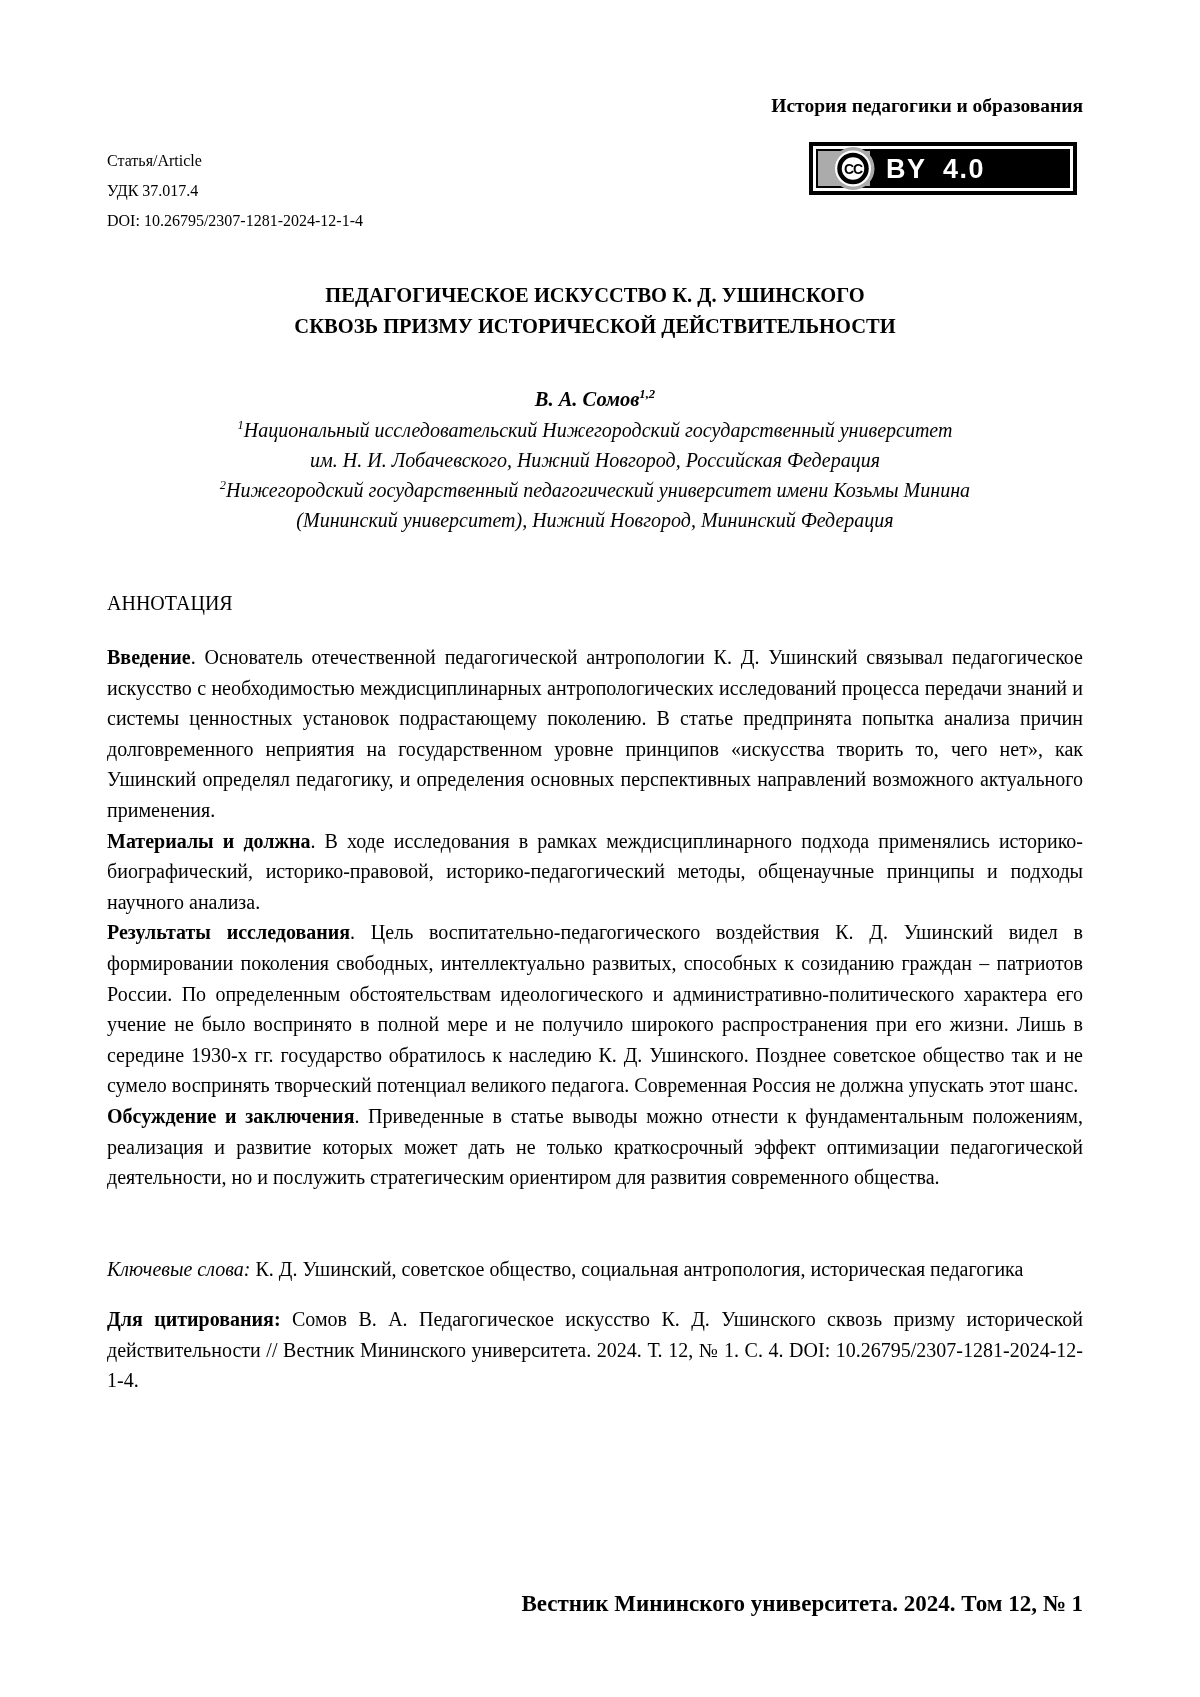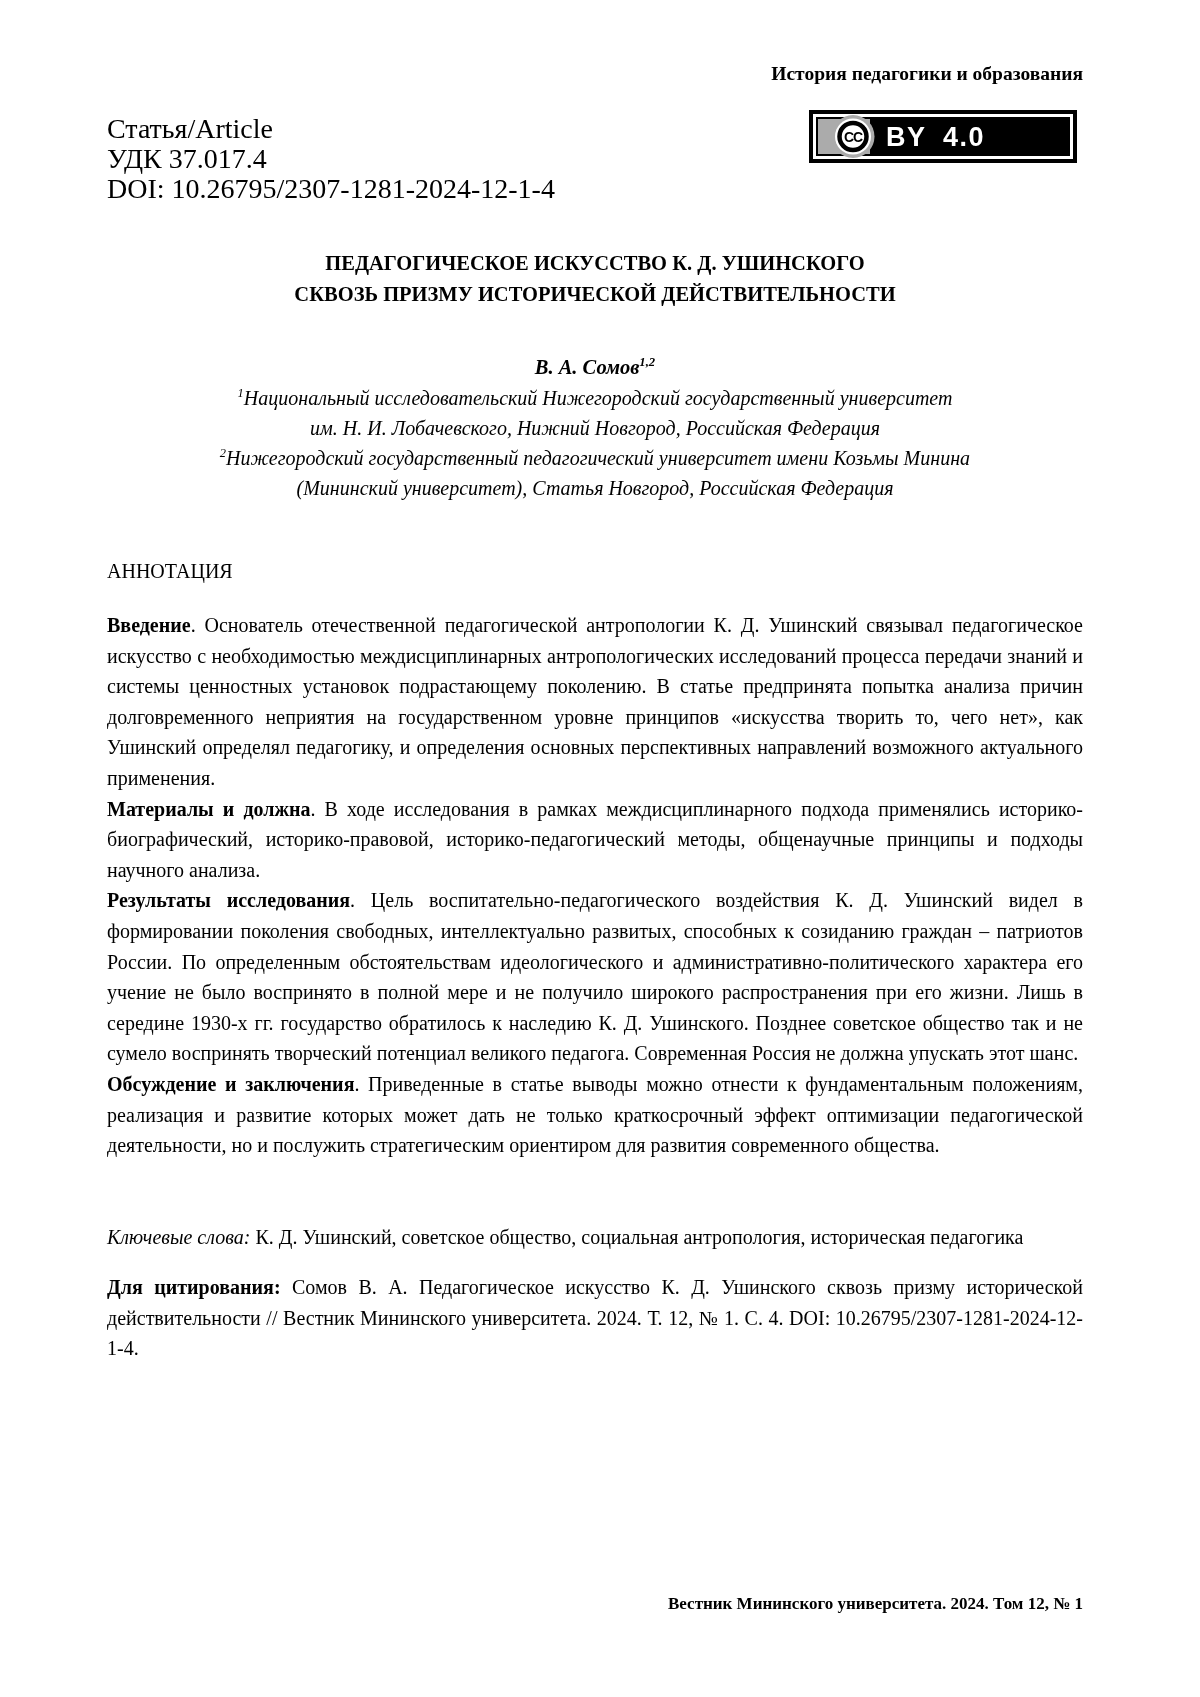--- a/index.html
+++ b/index.html
@@ -6,40 +6,40 @@
   .page{
     position:relative;
     width:1200px;height:1697px;
     background:#ffffff;color:#000;
     font-family:"Liberation Serif","DejaVu Serif",serif;
     box-sizing:border-box;
     padding:62px 117px 0 107px;
     overflow:hidden;
   }
   .journal-header{
-    font-size:19.5px;font-weight:bold;text-align:right;line-height:24px;
+    font-size:19.5px;font-weight:bold;text-align:right;line-height:24px;margin-top:32px;
   }
   .meta-row{position:relative;margin-top:28px;min-height:94px;}
-  .meta-left{font-size:28px;line-height:30px;}
+  .meta-left{font-size:16px;line-height:30px;}
   .cc-badge{position:absolute;top:-4px;right:6px;width:268px;height:62px;}
   .title{margin-top:40px;text-align:center;font-weight:bold;font-size:20.5px;line-height:31px;}
   .author-line{margin-top:42px;text-align:center;font-weight:bold;font-style:italic;font-size:20.5px;line-height:31px;}
   .affiliations{text-align:center;font-style:italic;font-size:20px;line-height:30px;}
   sup{font-size:0.62em;line-height:0;}
   .abstract-heading{margin-top:55px;font-weight:normal;font-size:20px;line-height:26px;}
   .abstract-body{margin-top:26px;}
   .abstract-body p{margin:0;font-size:20px;line-height:30.6px;text-align:justify;}
   .lead{font-weight:bold;}
   .keywords{margin-top:61px;font-size:20px;line-height:30.6px;text-align:justify;}
   .kw-label{font-style:italic;}
   .citation{margin-top:20px;font-size:20px;line-height:30.6px;text-align:justify;}
   .cit-label{font-weight:bold;}
   .page-footer{
     position:absolute;top:1592px;right:117px;
-    font-weight:bold;font-size:17px;line-height:24px;text-align:center;
+    font-weight:bold;font-size:23px;line-height:24px;text-align:center;
   }
 </style>
 </head>
 <body>
 
 <div class="page">
 
   <div class="journal-header">История педагогики и образования</div>
 
   <div class="meta-row">
@@ -69,21 +69,21 @@
     <div>ПЕДАГОГИЧЕСКОЕ ИСКУССТВО К. Д. УШИНСКОГО</div>
     <div>СКВОЗЬ ПРИЗМУ ИСТОРИЧЕСКОЙ ДЕЙСТВИТЕЛЬНОСТИ</div>
   </div>
 
   <div class="author-line"><span>В. А. Сомов</span><sup>1,2</sup></div>
 
   <div class="affiliations">
     <div><sup>1</sup><span>Национальный исследовательский Нижегородский государственный университет</span></div>
     <div><sup></sup><span>им. Н. И. Лобачевского, Нижний Новгород, Российская Федерация</span></div>
     <div><sup>2</sup><span>Нижегородский государственный педагогический университет имени Козьмы Минина</span></div>
-    <div><sup></sup><span>(Мининский университет), Статья Новгород, Российская Федерация</span></div>
+    <div><sup></sup><span>(Мининский университет), Нижний Новгород, Мининский Федерация</span></div>
   </div>
 
   <div class="abstract-heading">АННОТАЦИЯ</div>
 
   <div class="abstract-body">
     <p><span class="lead">Введение</span><span>. Основатель отечественной педагогической антропологии К. Д. Ушинский связывал педагогическое искусство с необходимостью междисциплинарных антропологических исследований процесса передачи знаний и системы ценностных установок подрастающему поколению. В статье предпринята попытка анализа причин долговременного неприятия на государственном уровне принципов «искусства творить то, чего нет», как Ушинский определял педагогику, и определения основных перспективных направлений возможного актуального применения.</span></p>
     <p><span class="lead">Материалы и должна</span><span>. В ходе исследования в рамках междисциплинарного подхода применялись историко-биографический, историко-правовой, историко-педагогический методы, общенаучные принципы и подходы научного анализа.</span></p>
     <p><span class="lead">Результаты исследования</span><span>. Цель воспитательно-педагогического воздействия К. Д. Ушинский видел в формировании поколения свободных, интеллектуально развитых, способных к созиданию граждан – патриотов России. По определенным обстоятельствам идеологического и административно-политического характера его учение не было воспринято в полной мере и не получило широкого распространения при его жизни. Лишь в середине 1930-х гг. государство обратилось к наследию К. Д. Ушинского. Позднее советское общество так и не сумело воспринять творческий потенциал великого педагога. Современная Россия не должна упускать этот шанс.</span></p>
     <p><span class="lead">Обсуждение и заключения</span><span>. Приведенные в статье выводы можно отнести к фундаментальным положениям, реализация и развитие которых может дать не только краткосрочный эффект оптимизации педагогической деятельности, но и послужить стратегическим ориентиром для развития современного общества.</span></p>
   </div>

